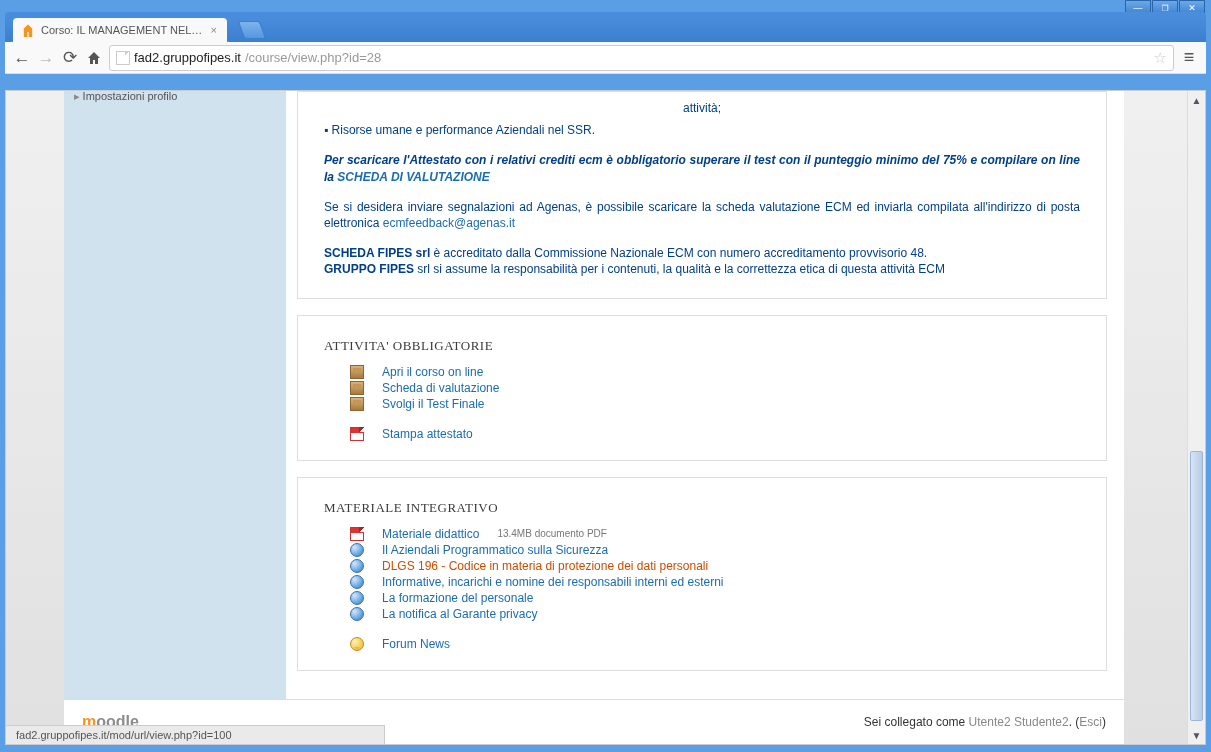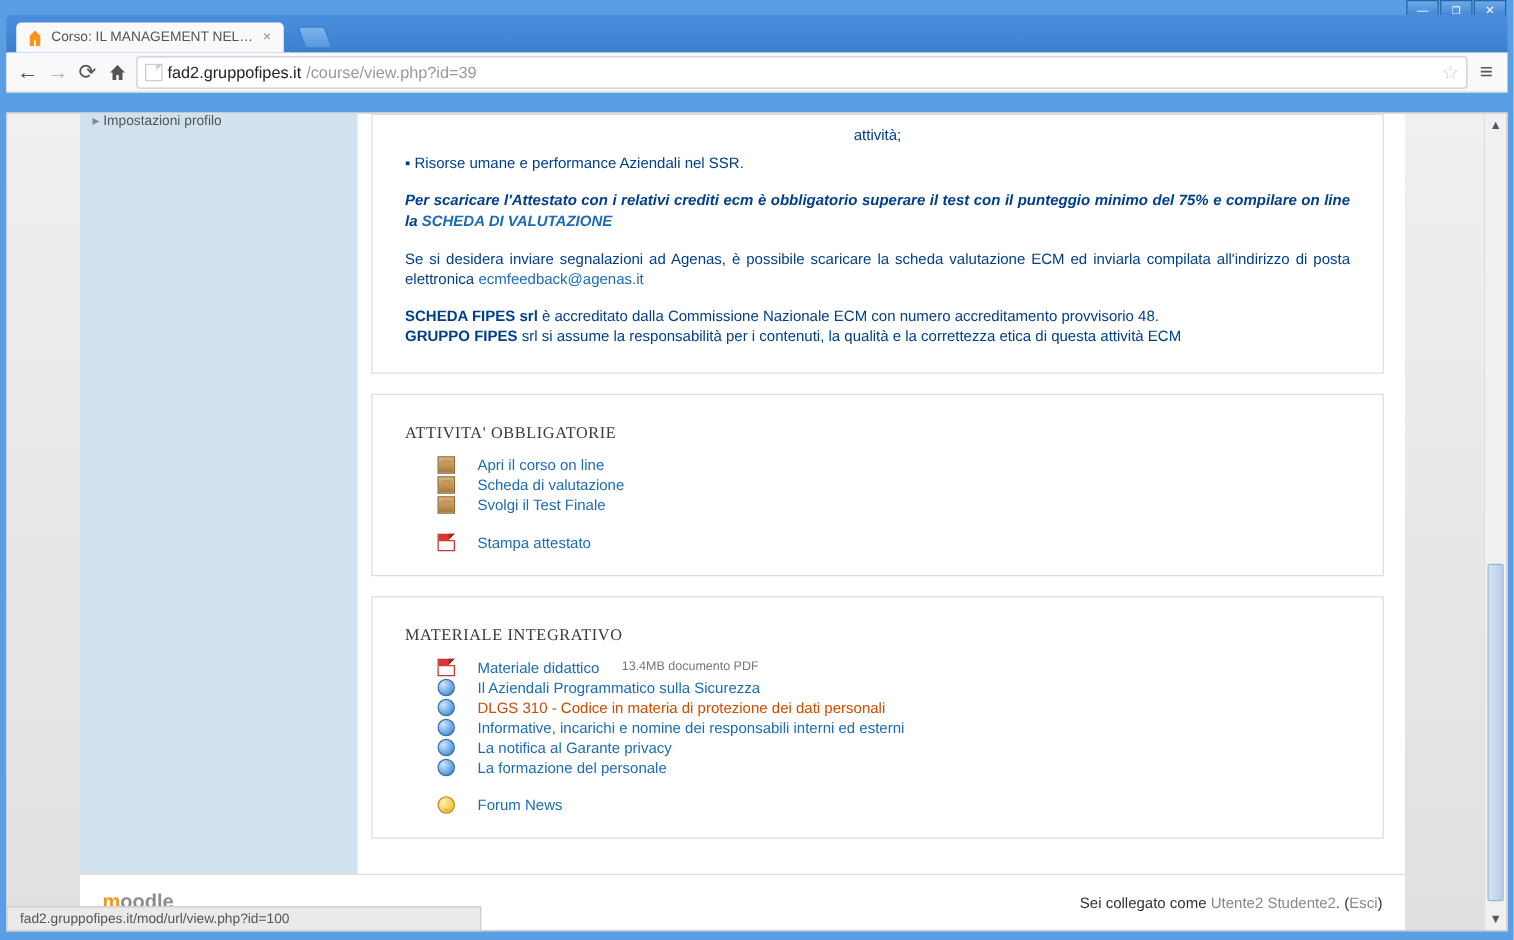--- a/index.html
+++ b/index.html
@@ -111,21 +111,21 @@
     <div class="nav-icon disabled">→</div>
     <div class="nav-icon">⟳</div>
     <div class="nav-icon">
       <svg width="16" height="16" viewBox="0 0 16 16">
           <path d="M2 8 L8 2 L14 8 L12 8 L12 14 L9 14 L9 10 L7 10 L7 14 L4 14 L4 8 Z" fill="#555"></path>
         </svg>
     </div>
     <div class="omnibox">
       <span class="page-icon"></span>
       <span class="url-domain">fad2.gruppofipes.it</span>
-        <span class="url-path">/course/view.php?id=39</span>
+        <span class="url-path">/course/view.php?id=28</span>
       <span class="star">☆</span>
     </div>
     <div class="nav-icon menu-icon">≡</div>
   </div>
 
   <div class="viewport">
     <div class="page">
       <div class="page-inner">
 
         <div class="sidebar">
@@ -185,33 +185,33 @@
                   <span class="ic ic-pdf"></span>
                   <a href="#">Materiale didattico</a>
                   <span class="meta">13.4MB documento PDF</span>
                 </li>
                 <li>
                   <span class="ic ic-web"></span>
                   <a href="#">Il Aziendali Programmatico sulla Sicurezza</a>
                 </li>
                 <li class="hover">
                   <span class="ic ic-web"></span>
-                  <a href="#">DLGS 310 - Codice in materia di protezione dei dati personali</a>
+                  <a href="#">DLGS 196 - Codice in materia di protezione dei dati personali</a>
                 </li>
                 <li>
                   <span class="ic ic-web"></span>
                   <a href="#">Informative, incarichi e nomine dei responsabili interni ed esterni</a>
                 </li>
                 <li>
                   <span class="ic ic-web"></span>
+                  <a href="#">La formazione del personale</a>
+                </li>
+                <li>
+                  <span class="ic ic-web"></span>
                   <a href="#">La notifica al Garante privacy</a>
-                </li>
-                <li>
-                  <span class="ic ic-web"></span>
-                  <a href="#">La formazione del personale</a>
                 </li>
                 <li class="spacer"></li>
                 <li>
                   <span class="ic ic-forum"></span>
                   <a href="#">Forum News</a>
                 </li>
               </ul>
           </div>
 
         </div>

